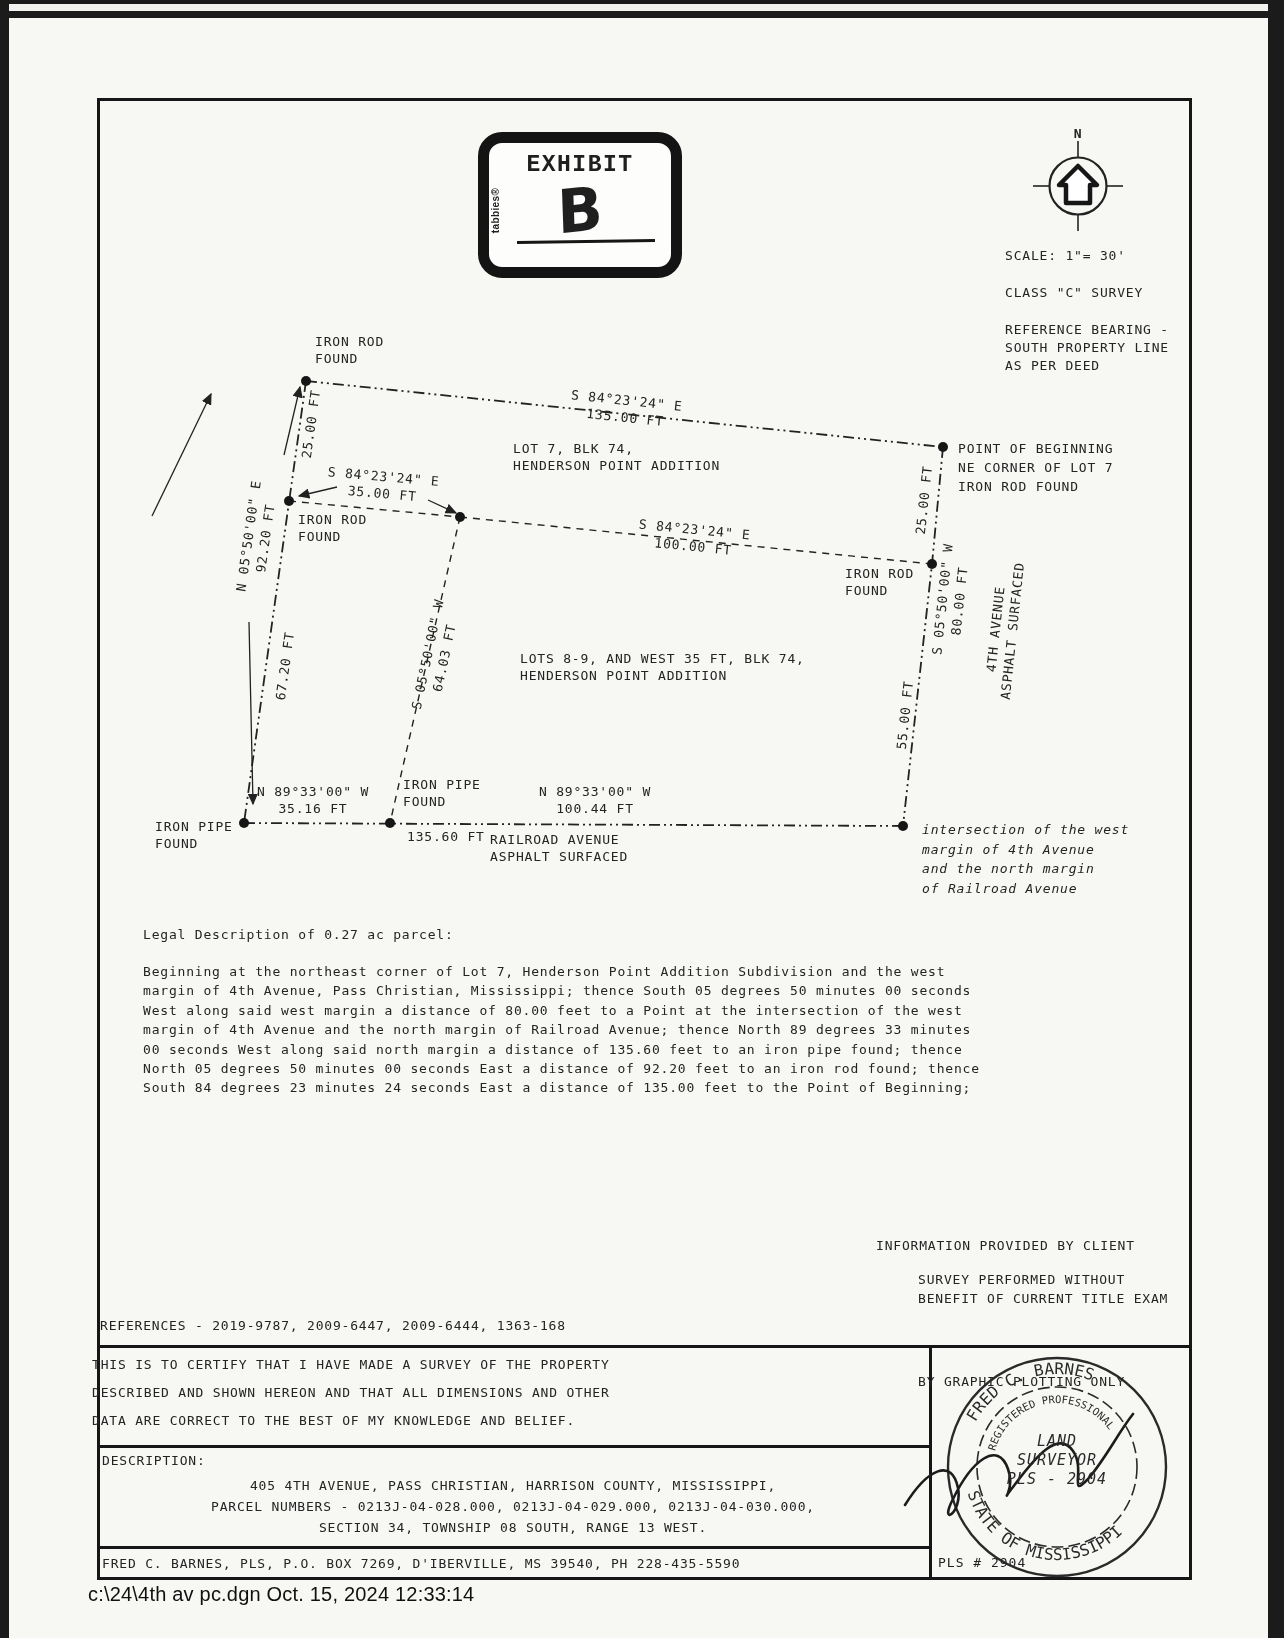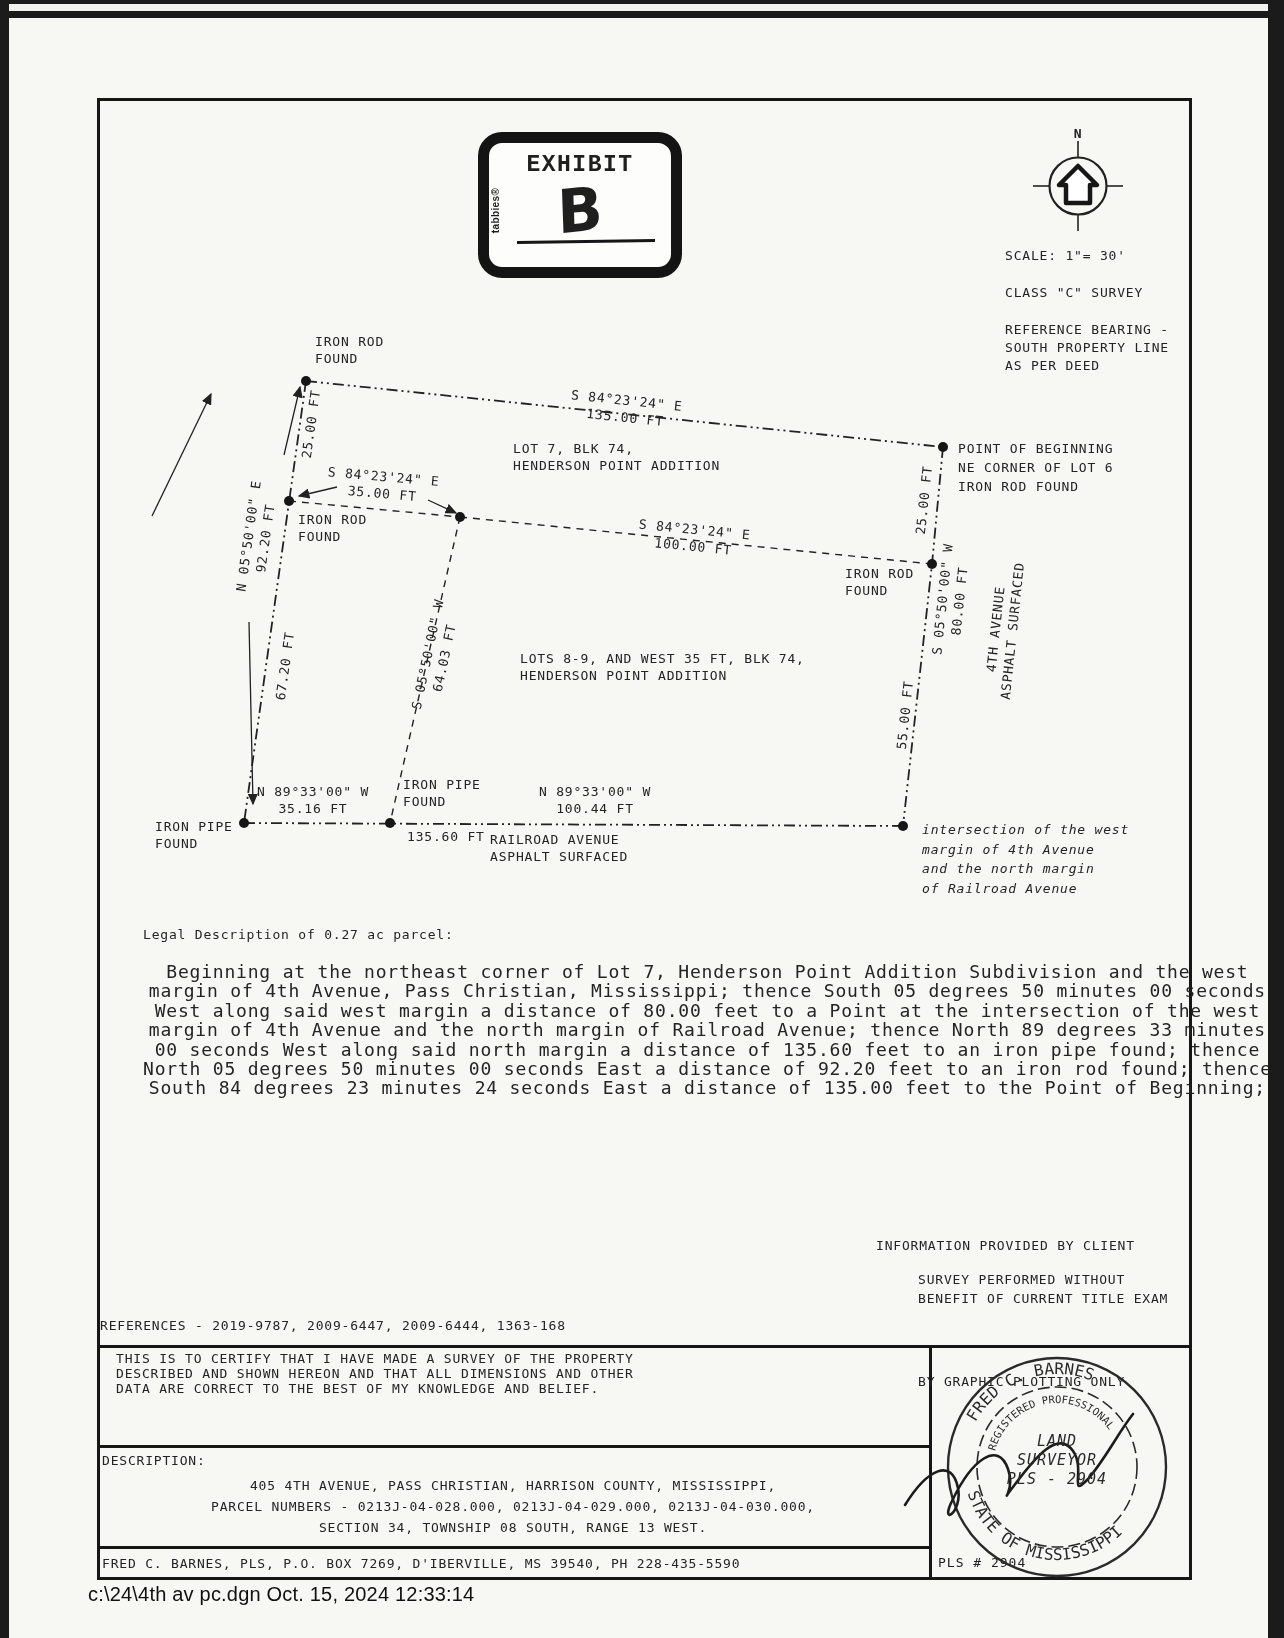--- a/index.html
+++ b/index.html
@@ -12,21 +12,21 @@
   .band-sliver{position:absolute;left:0;top:4px;width:1284px;height:7px;background:#f2f2ef;z-index:9;}
   .band-left{left:0;top:0;width:9px;height:1638px;}
   .band-right{left:1268px;top:0;width:16px;height:1638px;}
   .border-box{position:absolute;left:97px;top:98px;width:1095px;height:1482px;
               border:3px solid #161616;box-sizing:border-box;z-index:1;}
   .rule{position:absolute;background:#161616;z-index:2;}
   svg.gfx{position:absolute;left:0;top:0;z-index:3;pointer-events:none;}
   .lbl{position:absolute;font-size:13px;letter-spacing:0.8px;line-height:17px;
        white-space:pre;color:#242424;z-index:4;}
   .ctr{text-align:center;transform:translate(-50%,-50%);}
-  .legal{font-size:18px;letter-spacing:0.8px;line-height:19.4px;text-align:center;}
+  .legal{font-size:13px;letter-spacing:0.8px;line-height:19.4px;}
   .exhibit{position:absolute;left:478px;top:132px;width:204px;height:146px;
            border:11px solid #141414;border-radius:24px;background:#fdfdfb;
            box-sizing:border-box;z-index:5;}
   .tabbies{position:absolute;left:-24px;top:62px;width:60px;text-align:center;
            transform:rotate(-90deg);font-family:"Liberation Sans",sans-serif;
            font-size:10px;font-weight:bold;letter-spacing:0.4px;}
   .ex-title{margin-top:9px;text-align:center;font-family:Liberation Mono, monospace;
             font-size:23px;font-weight:bold;letter-spacing:1.5px;}
   .ex-letter{position:absolute;left:50%;top:32px;transform:translateX(-50%) rotate(-6deg) skewX(-4deg);
              font-family:"DejaVu Sans",sans-serif;font-weight:bold;font-size:60px;}
@@ -122,21 +122,21 @@
 HENDERSON POINT ADDITION</div>
   <div class="lbl ctr" style="left:383px;top:485px;transform:translate(-50%,-50%) rotate(5deg);">S 84°23'24" E
 35.00 FT</div>
   <div class="lbl" style="left:298px;top:511px;">IRON ROD
 FOUND</div>
   <div class="lbl ctr" style="left:257px;top:537px;transform:translate(-50%,-50%) rotate(-82deg);">N 05°50'00" E
 92.20 FT</div>
   <div class="lbl ctr" style="left:694px;top:538px;transform:translate(-50%,-50%) rotate(5.6deg);">S 84°23'24" E
 100.00 FT</div>
   <div class="lbl" style="left:958px;top:439px;line-height:19px;">POINT OF BEGINNING
-NE CORNER OF LOT 6
+NE CORNER OF LOT 7
 IRON ROD FOUND</div>
   <div class="lbl ctr" style="left:924px;top:500px;transform:translate(-50%,-50%) rotate(-84deg);">25.00 FT</div>
   <div class="lbl" style="left:845px;top:565px;">IRON ROD
 FOUND</div>
   <div class="lbl ctr" style="left:951px;top:600px;transform:translate(-50%,-50%) rotate(-84deg);">S 05°50'00" W
 80.00 FT</div>
   <div class="lbl ctr" style="left:1004px;top:630px;transform:translate(-50%,-50%) rotate(-84deg);">4TH AVENUE
 ASPHALT SURFACED</div>
   <div class="lbl ctr" style="left:285px;top:666px;transform:translate(-50%,-50%) rotate(-82deg);">67.20 FT</div>
   <div class="lbl ctr" style="left:436px;top:656px;transform:translate(-50%,-50%) rotate(-78deg);">S 05°50'00" W
@@ -168,21 +168,21 @@
 00 seconds West along said north margin a distance of 135.60 feet to an iron pipe found; thence
 North 05 degrees 50 minutes 00 seconds East a distance of 92.20 feet to an iron rod found; thence
 South 84 degrees 23 minutes 24 seconds East a distance of 135.00 feet to the Point of Beginning;</div>
 
   <div class="lbl" style="left:876px;top:1237px;">INFORMATION PROVIDED BY CLIENT</div>
   <div class="lbl" style="left:918px;top:1270px;line-height:19px;">SURVEY PERFORMED WITHOUT
 BENEFIT OF CURRENT TITLE EXAM</div>
   <div class="lbl" style="left:918px;top:1373px;">BY GRAPHIC PLOTTING ONLY</div>
   <div class="lbl" style="left:100px;top:1317px;">REFERENCES - 2019-9787, 2009-6447, 2009-6444, 1363-168</div>
 
-  <div class="lbl" style="left:116px;top:1351px;line-height:15px;">THIS IS TO CERTIFY THAT I HAVE MADE A SURVEY OF THE PROPERTY
+  <div class="lbl" style="left:92px;top:1351px;line-height:28px;">THIS IS TO CERTIFY THAT I HAVE MADE A SURVEY OF THE PROPERTY
 DESCRIBED AND SHOWN HEREON AND THAT ALL DIMENSIONS AND OTHER
 DATA ARE CORRECT TO THE BEST OF MY KNOWLEDGE AND BELIEF.</div>
   <div class="lbl" style="left:102px;top:1452px;">DESCRIPTION:</div>
   <div class="lbl" style="left:513px;top:1475px;transform:translateX(-50%);text-align:center;line-height:21px;">405 4TH AVENUE, PASS CHRISTIAN, HARRISON COUNTY, MISSISSIPPI,
 PARCEL NUMBERS - 0213J-04-028.000, 0213J-04-029.000, 0213J-04-030.000,
 SECTION 34, TOWNSHIP 08 SOUTH, RANGE 13 WEST.</div>
   <div class="lbl" style="left:102px;top:1555px;">FRED C. BARNES, PLS, P.O. BOX 7269, D'IBERVILLE, MS 39540, PH 228-435-5590</div>
   <div class="pls-num">PLS # 2904</div>
 
   <svg class="seal-svg" width="1284" height="1638" viewBox="0 0 1284 1638">

